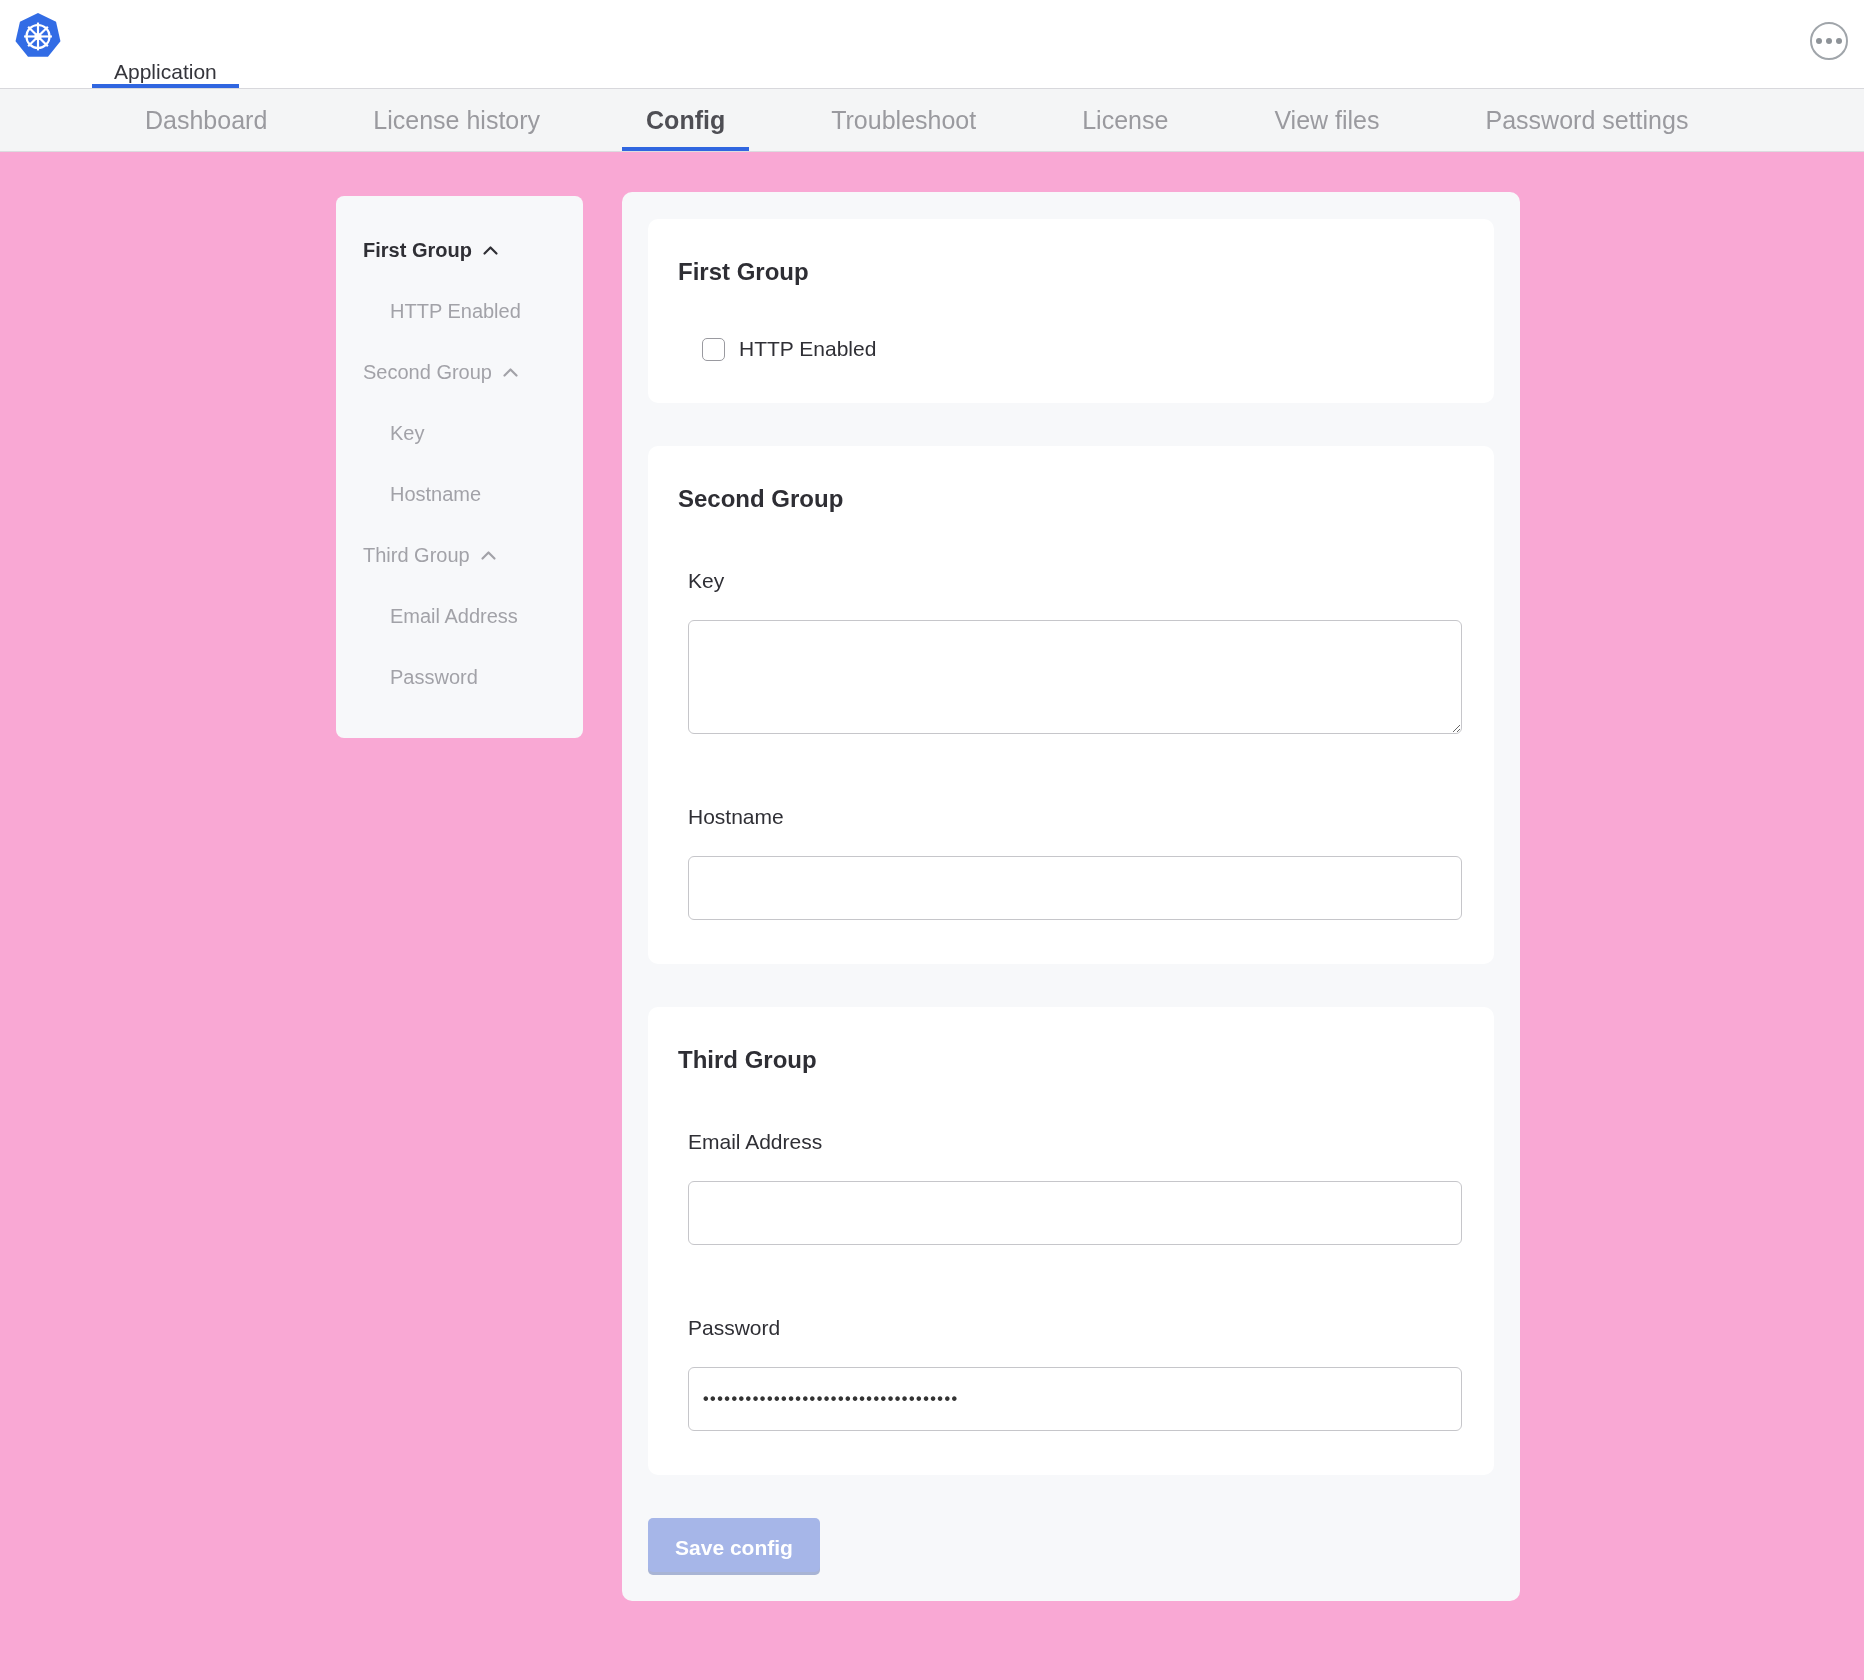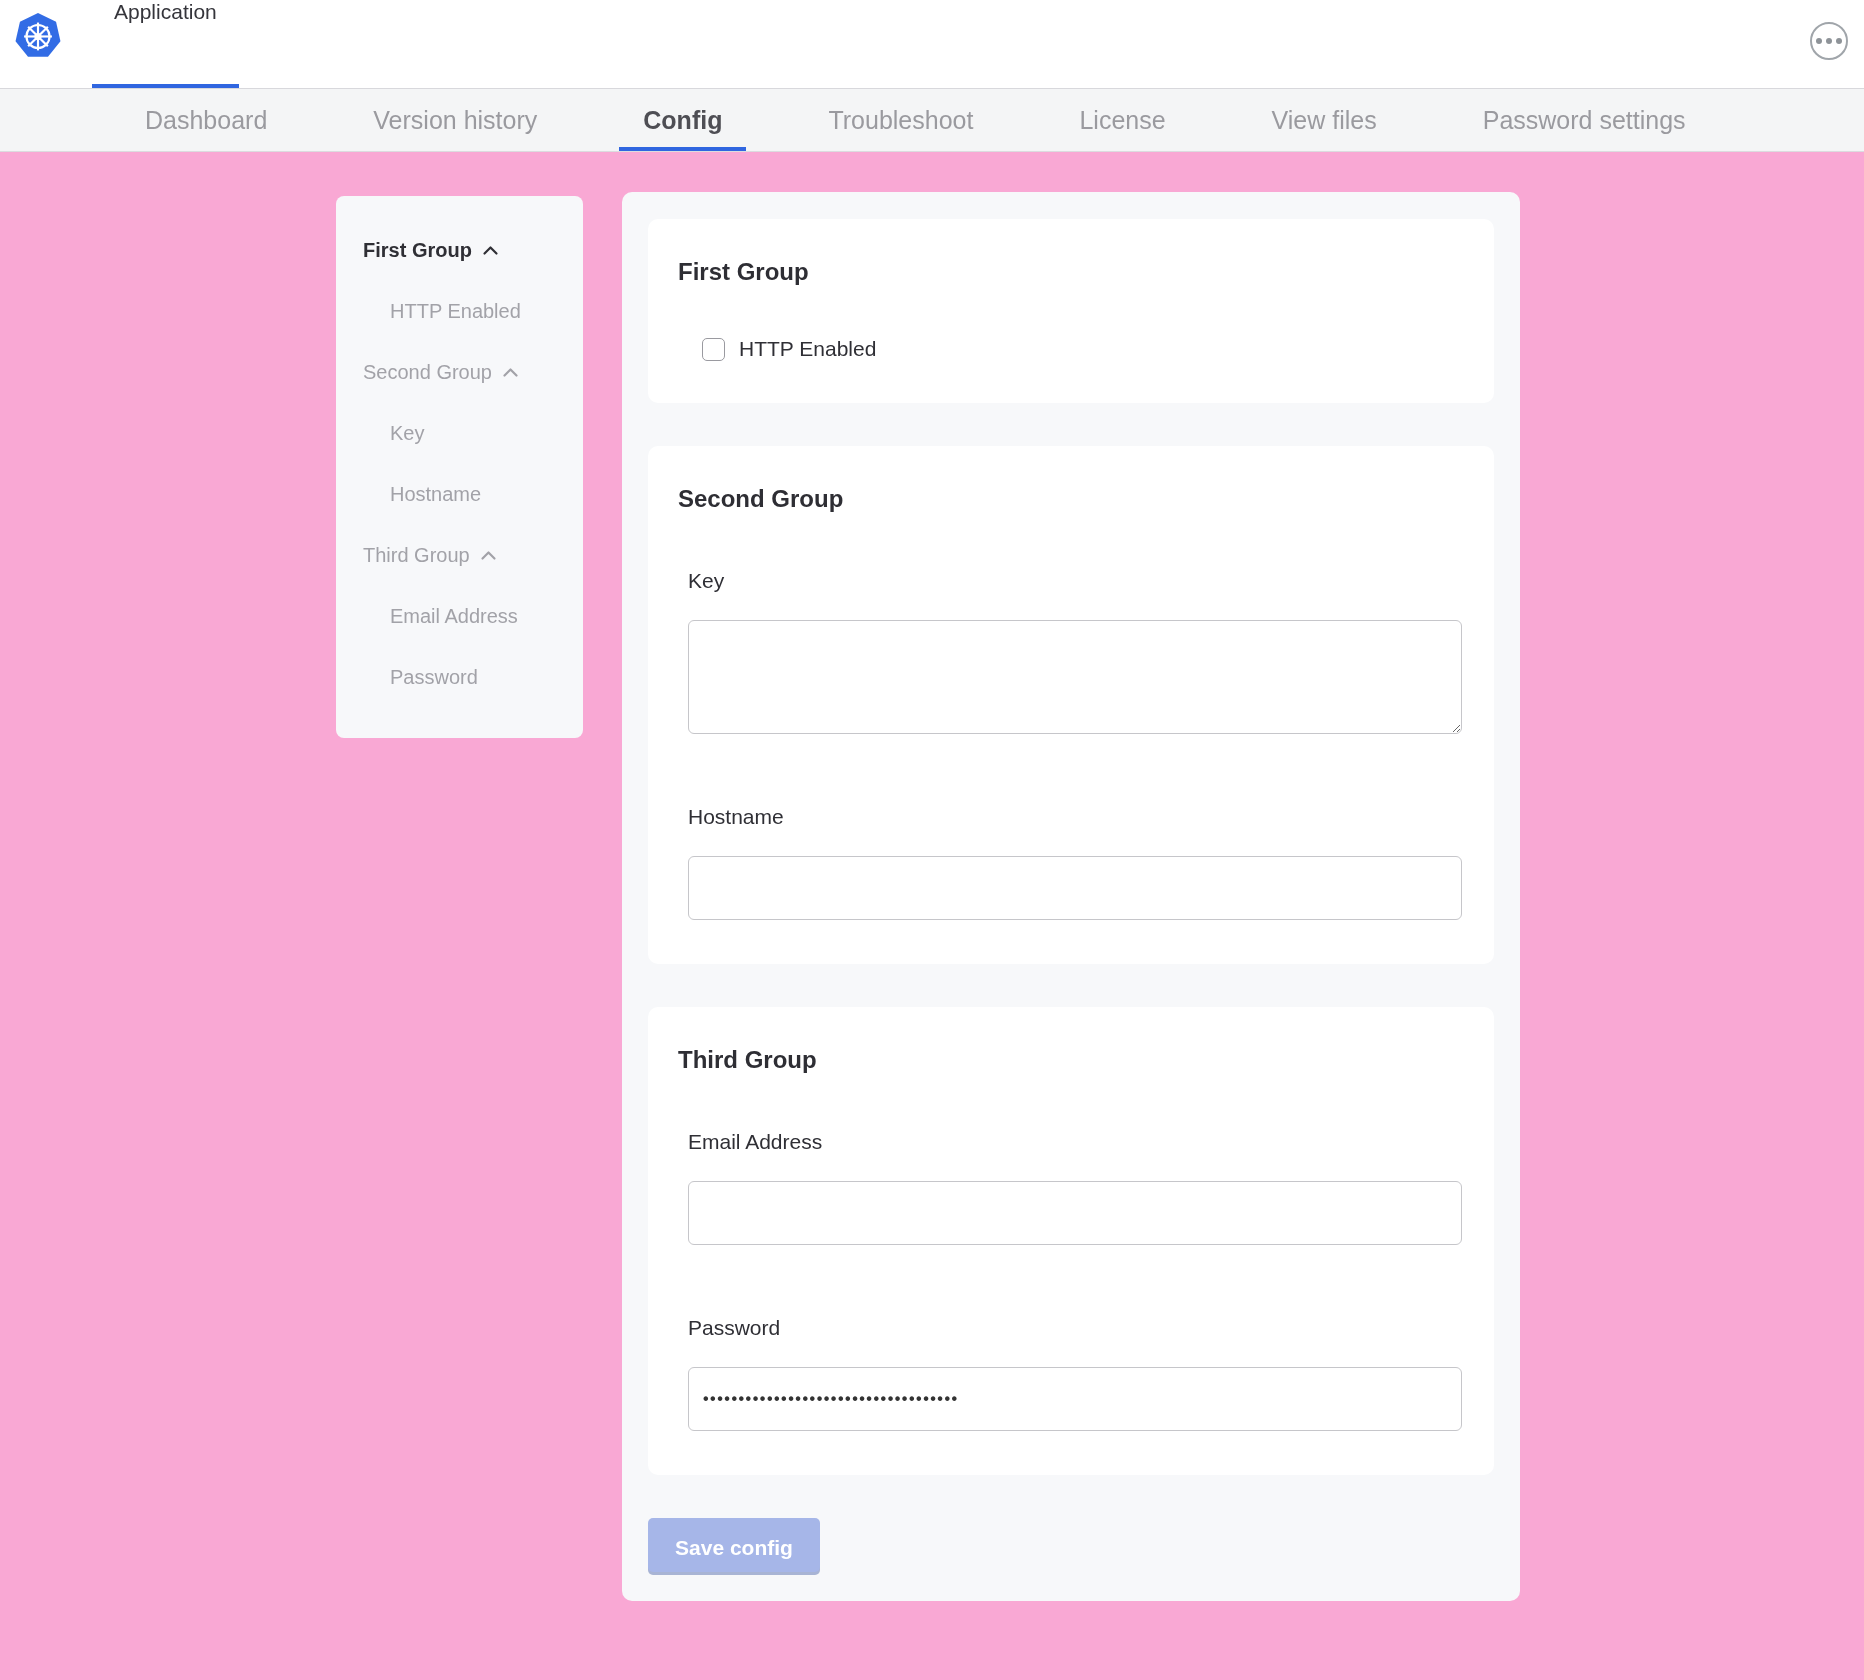--- a/index.html
+++ b/index.html
@@ -4,21 +4,21 @@
 <style>
   * { margin:0; padding:0; box-sizing:border-box; }
   html,body { background:#fff; }
   body { font-family:"Liberation Sans", sans-serif; color:#32323a; }
   .page { position:relative; width:1864px; height:1680px; background:#fff; overflow:hidden; }
 
   
   .header { position:relative; height:88px; background:#fff; }
   .logo { position:absolute; left:14px; top:12px; width:48px; height:48px; }
   .app-tab { position:absolute; left:92px; bottom:0; height:88px; padding:0 22px;
-             display:flex; align-items:flex-start; font-size:21px; color:#35353b;
+             display:flex; align-items:flex-end; font-size:21px; color:#35353b;
              border-bottom:4px solid #3066e0; cursor:pointer; }
   .menu-btn { position:absolute; right:16px; top:22px; width:38px; height:38px; border-radius:50%;
               background:#fff; border:2px solid #a0a5aa; display:flex; align-items:center;
               justify-content:center; gap:4px; cursor:pointer; }
   .menu-btn i { width:6px; height:6px; border-radius:50%; background:#8e9398; display:block; }
 
   
   .tabbar { height:64px; background:#f4f5f6; border-top:1px solid #d8d8dc; border-bottom:1px solid #dcdcdf;
             display:flex; align-items:stretch; padding-left:121px; }
   .tab { display:flex; align-items:center; padding:0 24px; margin-right:58px; font-size:25px;
@@ -91,21 +91,21 @@
       <span style="display:flex;gap:4px;">
           <i></i>
           <i></i>
           <i></i>
         </span>
     </button>
   </div>
 
   <nav class="tabbar" id="tabbar">
       <div class="tab">Dashboard</div>
-      <div class="tab">Version history</div>
+      <div class="tab">License history</div>
       <div class="tab active">Config</div>
       <div class="tab">Troubleshoot</div>
       <div class="tab">License</div>
       <div class="tab">View files</div>
       <div class="tab">Password settings</div>
     </nav>
 
   <div class="content">
     <aside class="config-nav" id="config-nav">
         <div class="cn-row  active">

